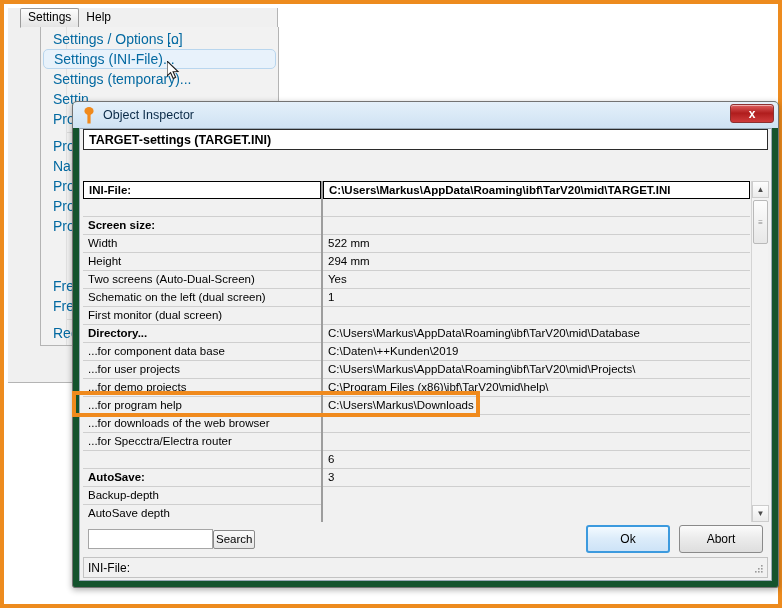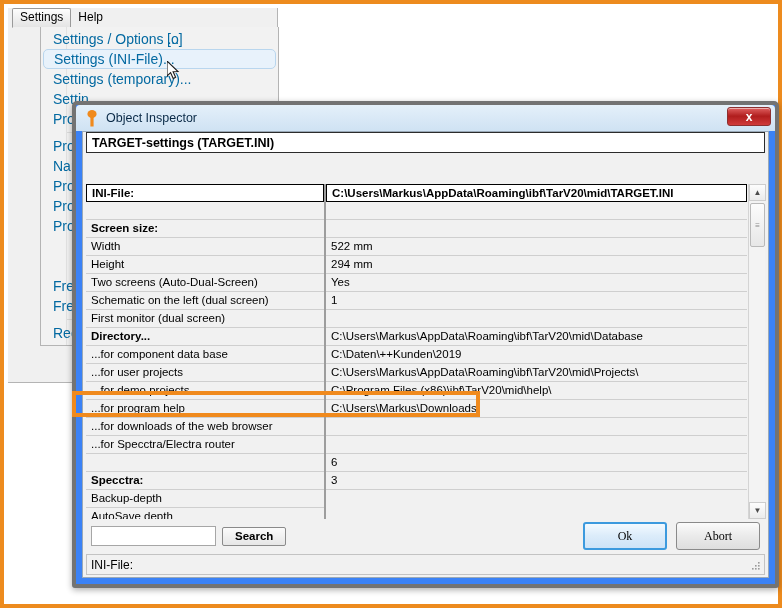--- a/index.html
+++ b/index.html
@@ -21,21 +21,21 @@
 
   
   #app-window{
     position:absolute; left:4px; top:4px; width:270px; height:375px;
     background:#f0f0f0;
     border-right:1px solid #b4b4b4;
     border-bottom:1px solid #b4b4b4;
   }
   #menubar{
     height:19px; background:#f0f0f0;
-    display:flex; align-items:center; padding-left:4px;
+    display:flex; align-items:center; padding-left:12px;
     font-size:12px; color:#000;
   }
   .menu-top{
     padding:1px 7px 2px 7px; line-height:15px;
   }
   .menu-top.active{
     background:linear-gradient(#fdfdfd,#e4e4e4);
     border:1px solid #9a9a9a;
     border-bottom:1px solid #f0f0f0;
     border-radius:2px 2px 0 0;
@@ -70,22 +70,22 @@
   }
   .mi.indent{ padding-left:34px; }
   .mi-sep{ height:1px; background:#dcdcdc; margin:3px 6px; }
 
   
   #cursor{ position:absolute; left:163px; top:57px; width:14px; height:20px; }
 
   
   #dialog{
     position:absolute; left:68px; top:97px; width:707px; height:487px;
-    background:#3b82f6;
-    border:4px solid #737373;
+    background:#14532d;
+    border:1px solid #737373;
     border-radius:5px 5px 3px 3px;
     box-shadow:0 2px 6px rgba(0,0,0,0.32);
   }
   #dlg-titlebar{
     height:26px; position:relative;
     background:linear-gradient(#e4f0fa,#cfe2f3);
     border-radius:4px 4px 0 0;
     display:flex; align-items:center; padding-left:9px;
   }
   #dlg-title{ font-size:12.5px; color:#0a2a47; margin-left:7px; }
@@ -171,34 +171,33 @@
     position:absolute; left:3px; right:3px; bottom:24px; height:34px;
     display:flex; align-items:center;
   }
   #search-input{
     width:125px; height:20px; margin-left:5px;
     background:#ffffff; border:1px solid #a6a6a6;
     font-size:11.5px; padding:0 3px;
     font-family:"Liberation Sans", sans-serif;
   }
   #search-btn{
-    margin-left:6px; height:19px; padding:0 12px;
+    margin-left:0; height:19px; padding:0 2px;
     background:linear-gradient(#fbfbfb,#e6e6e6);
     border:1px solid #8a8a8a; border-radius:2px;
     font-size:11.5px; color:#000; cursor:pointer;
     font-family:"Liberation Sans", sans-serif;
-    font-weight:bold;
   }
   #btn-right{ margin-left:auto; display:flex; gap:9px; padding-right:5px; }
   .dlg-btn{
     width:84px; height:28px;
     background:linear-gradient(#fbfbfb,#ebebeb 48%,#dedede);
     border:1px solid #8a8a8a; border-radius:3px;
     font-size:12px; color:#000; cursor:pointer;
-    font-family:Liberation Serif, serif;
+    font-family:Liberation Sans, sans-serif;
   }
   .dlg-btn.default{
     border:2px solid #3c9ade;
     background:linear-gradient(#f3faff,#dcecfa 48%,#cde3f7);
   }
   #status-bar{
     position:absolute; left:3px; right:3px; bottom:2px; height:21px;
     background:#f1f1f1; border:1px solid #c3c3c3;
     font-size:12px; color:#000;
     display:flex; align-items:center; padding-left:4px;
@@ -317,21 +316,21 @@
               <div class="row normal">Schematic on the left (dual screen)</div>
               <div class="row normal">First monitor (dual screen)</div>
               <div class="row header">Directory...</div>
               <div class="row normal">...for component data base</div>
               <div class="row normal">...for user projects</div>
               <div class="row normal">...for demo projects</div>
               <div class="row normal">...for program help</div>
               <div class="row normal">...for downloads of the web browser</div>
               <div class="row normal">...for Specctra/Electra router</div>
               <div class="row blank"></div>
-              <div class="row header">Specctra:</div>
+              <div class="row header">AutoSave:</div>
               <div class="row normal">Backup-depth</div>
               <div class="row normal">AutoSave depth</div>
             </div>
           <div class="col" id="col-right">
               <div class="row first">C:\Users\Markus\AppData\Roaming\ibf\TarV20\mid\TARGET.INI</div>
               <div class="row blank"></div>
               <div class="row header"></div>
               <div class="row normal">522 mm</div>
               <div class="row normal">294 mm</div>
               <div class="row normal">Yes</div>

